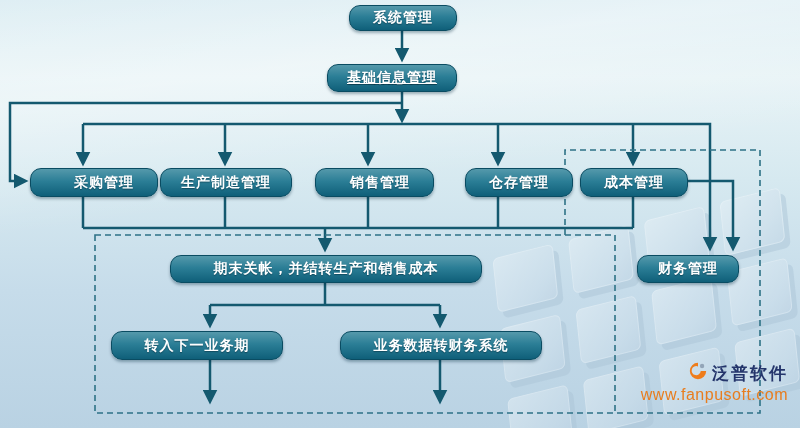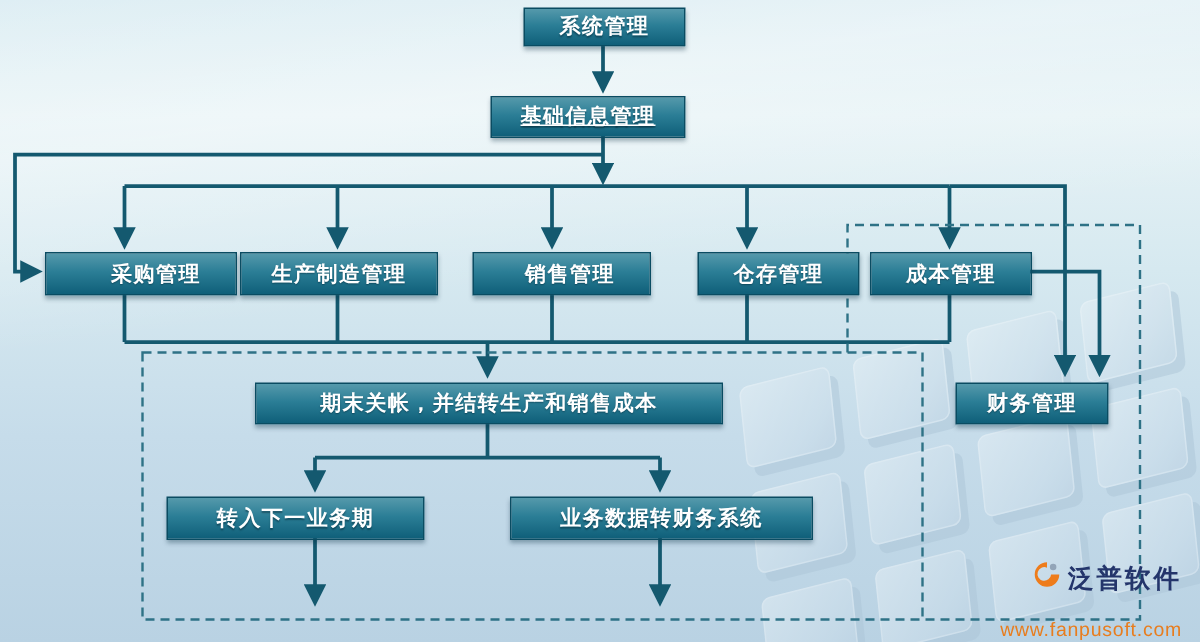--- a/index.html
+++ b/index.html
@@ -23,30 +23,30 @@
   .key{
     border-radius:6px;
     background:linear-gradient(135deg,#e9f2f7 0%,#cfe0ec 70%,#c0d4e4 100%);
     box-shadow:5px 7px 0 #adc6d8, inset 0 0 0 1px rgba(255,255,255,.5);
   }
   svg.connectors{position:absolute;left:0;top:0;z-index:2;}
   .node{
     position:absolute;z-index:3;display:flex;align-items:center;justify-content:center;
     color:#ffffff;font-weight:bold;font-size:14px;letter-spacing:1px;white-space:nowrap;
     background:linear-gradient(180deg,#5599ab 0%,#2b7e96 45%,#0f5f79 100%);
-    border:1px solid #0a4c62;border-radius:0;
+    border:1px solid #0a4c62;border-radius:11px;
     box-shadow:0 2px 3px rgba(0,40,60,.35);
     text-shadow:0 1px 1px rgba(0,30,45,.45);
   }
   .brand{
-    position:absolute;right:12px;bottom:1px;z-index:4;text-align:center;
+    position:absolute;right:12px;bottom:24px;z-index:4;text-align:center;
   }
   .brand-row{display:flex;align-items:center;justify-content:flex-end;gap:4px;}
   .brand-name{color:#24356b;font-weight:bold;font-size:17px;letter-spacing:2px;}
-  .brand-url{color:#e87d1e;font-size:13px;margin-top:14px;letter-spacing:.5px;}
+  .brand-url{color:#e87d1e;font-size:16px;margin-top:1px;letter-spacing:.5px;}
 </style>
 </head>
 <body>
 
 <div class="stage">
 
   <div class="keys">
     <div class="key"></div>
     <div class="key"></div>
     <div class="key"></div>

